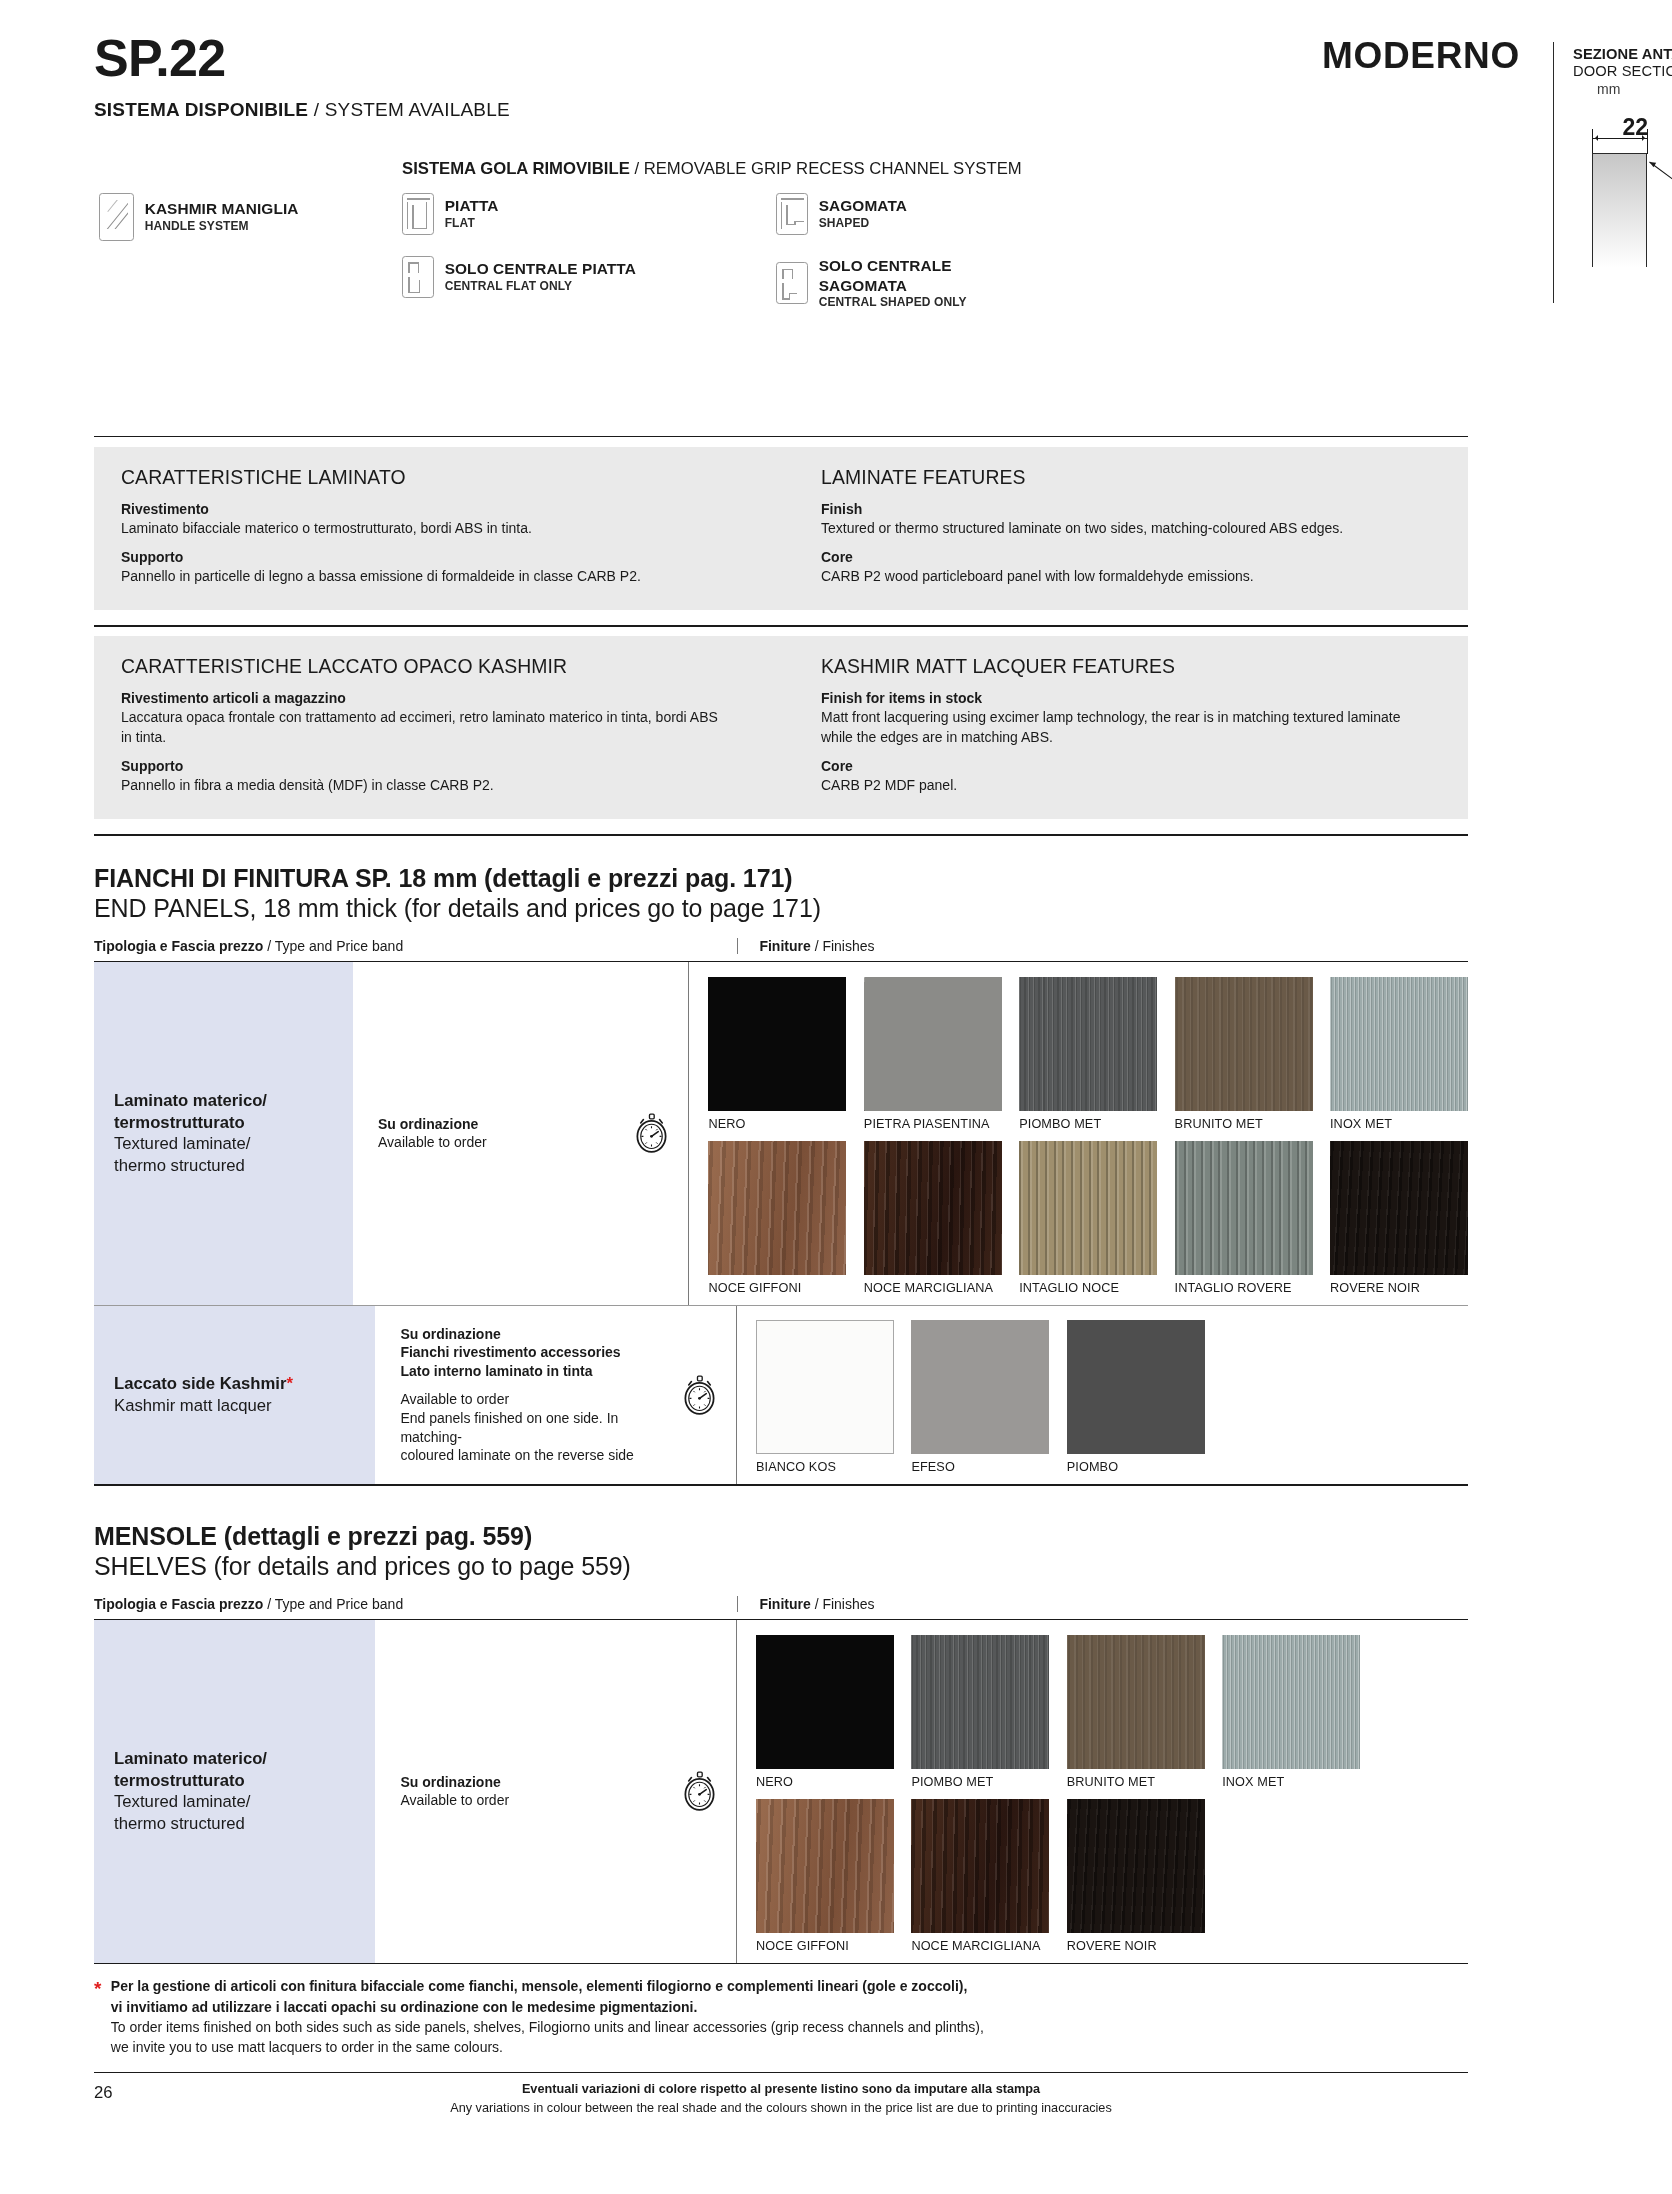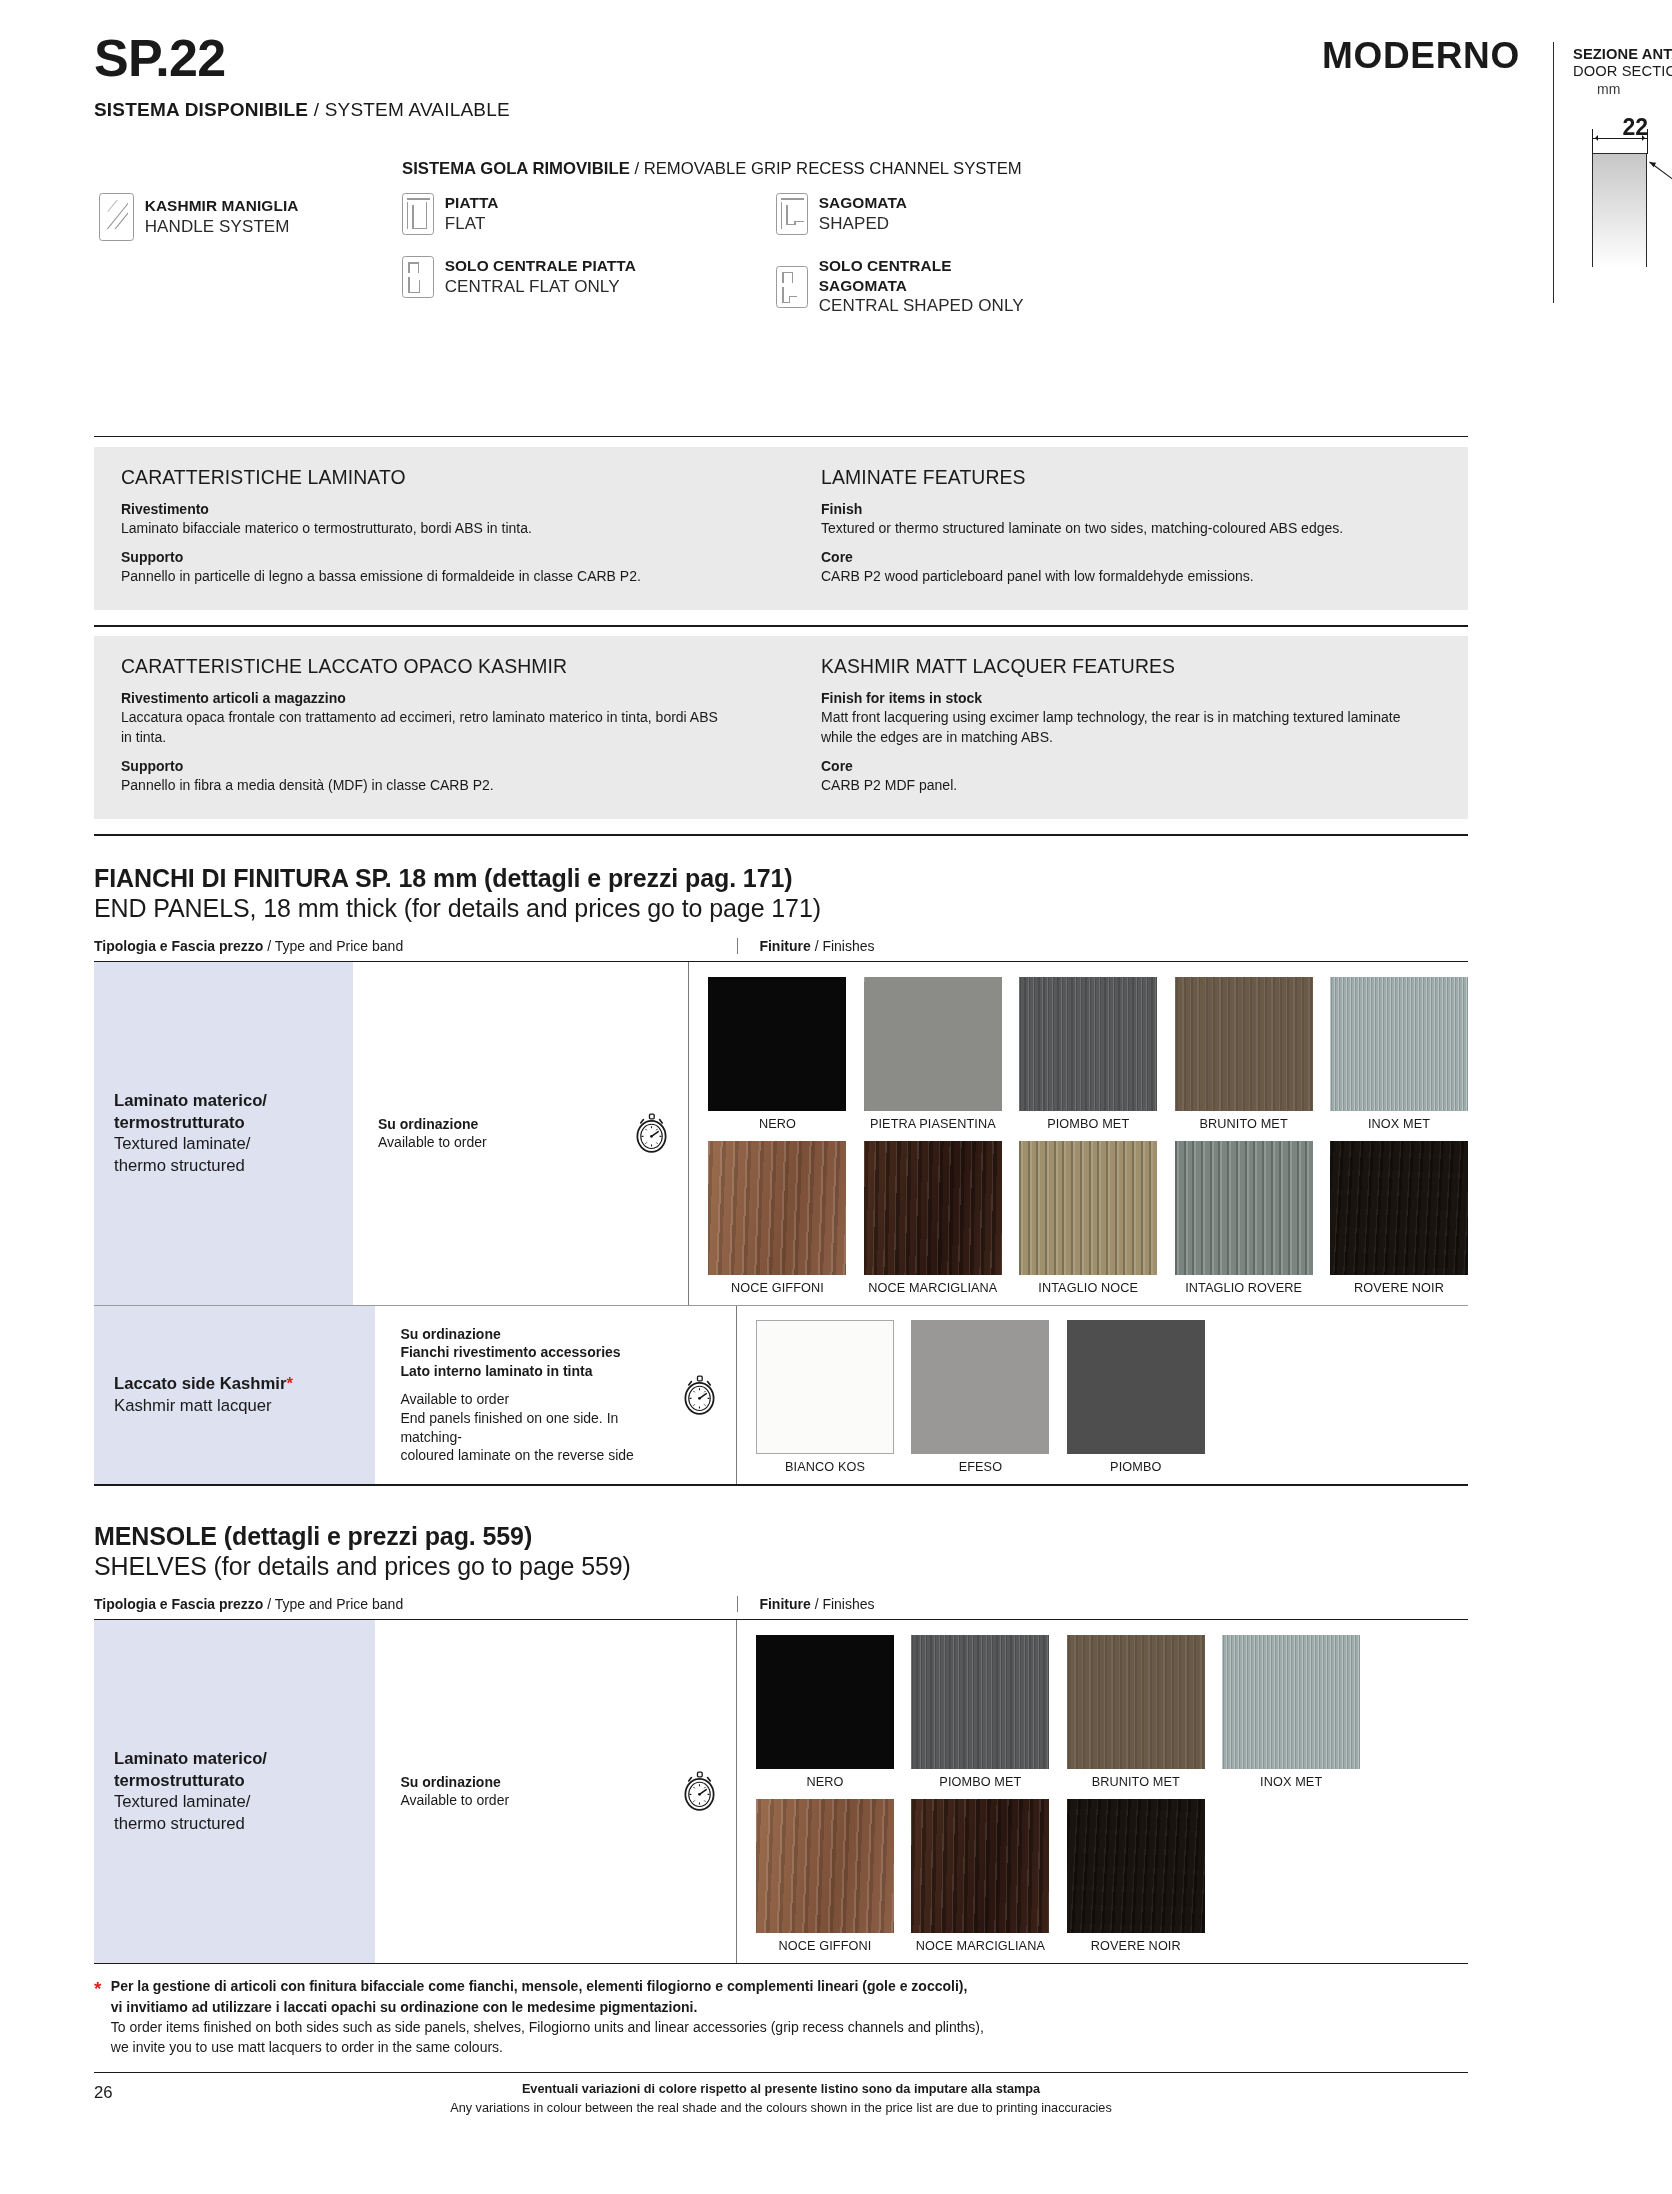--- a/index.html
+++ b/index.html
@@ -33,21 +33,21 @@
   .ib-2 { left: 402px; top: 6.7px; }
   .ib-3 { left: 776px; top: 6.7px; }
   .ib-4 { left: 402px; top: 70px; }
   .ib-5 { left: 776px; top: 70px; }
 
   .glyph { width: 32px; height: 42px; border: 1.7px solid #9a9a9a; border-radius: 3.3px; position: relative; background: #fff; flex: none; }
   .glyph.big { width: 35px; height: 48px; }
   .glyph i { position: absolute; background: #9a9a9a; display: block; }
   .icon-label { line-height: 1.28; }
   .icon-label .it { font-size: 15.4px; font-weight: bold; display: block; letter-spacing: 0.1px; }
-  .icon-label .en { font-size: 17px; font-weight: normal; display: block; letter-spacing: 0.1px; color: #2a2a2a; }
+  .icon-label .en { font-size: 12px; font-weight: bold; display: block; letter-spacing: 0.1px; color: #2a2a2a; }
 
   
   .handle-diag { position: absolute; left: 4.7px; top: 6px; width: 23px; height: 29.5px; overflow: hidden; }
   .handle-diag::before { content: ""; position: absolute; left: -2.7px; top: 14.7px; width: 35px; height: 4.7px;
       background: #fff; border: 1.1px solid #8f8f8f; transform: rotate(-51deg); }
   .handle-diag::after { content: ""; position: absolute; left: -5.4px; top: -6.7px; width: 47px; height: 1.1px;
       background: #b8b8b8; transform: rotate(-51deg); }
 
   
   .moderno { position: absolute; left: 1051px; top: 35px; width: 375px; text-align: right;
@@ -110,21 +110,21 @@
 
   .stopwatch { width: 35px; height: 42px; flex: none; }
   .stopwatch svg { width: 100%; height: 100%; }
 
   .cell-finish { flex: 1; border-left: 1.1px solid #7a7a7a; padding: 14.7px 0 9.4px 19px; }
   .sw-row { display: flex; gap: 17.4px; }
   .sw-row + .sw-row { margin-top: 10.7px; }
   .sw { width: 138px; }
   .sw-chip { width: 138px; height: 134px; }
   .sw-chip.bordered { border: 1px solid #a8a8a8; }
-  .sw-name { font-size: 12.7px; margin-top: 6px; letter-spacing: 0.1px; text-align: center; }
+  .sw-name { font-size: 12.7px; margin-top: 6px; letter-spacing: 0.1px; }
 
   
   .footnote { margin-top: 12px; display: flex; gap: 9.4px; }
   .footnote .star { color: #e02020; font-size: 19px; font-weight: bold; line-height: 1; padding-top: 2.7px; }
   .footnote .lines div { font-size: 14px; line-height: 1.44; }
   .footnote .lines .b { font-weight: bold; }
 
   .page-foot { margin-top: 14.7px; border-top: 1.7px solid #1a1a1a; padding-top: 9.4px; position: relative; height: 62px; }
   .pg-num { position: absolute; left: 0; top: 10.7px; font-size: 16.7px; }
   .foot-center { text-align: center; }

